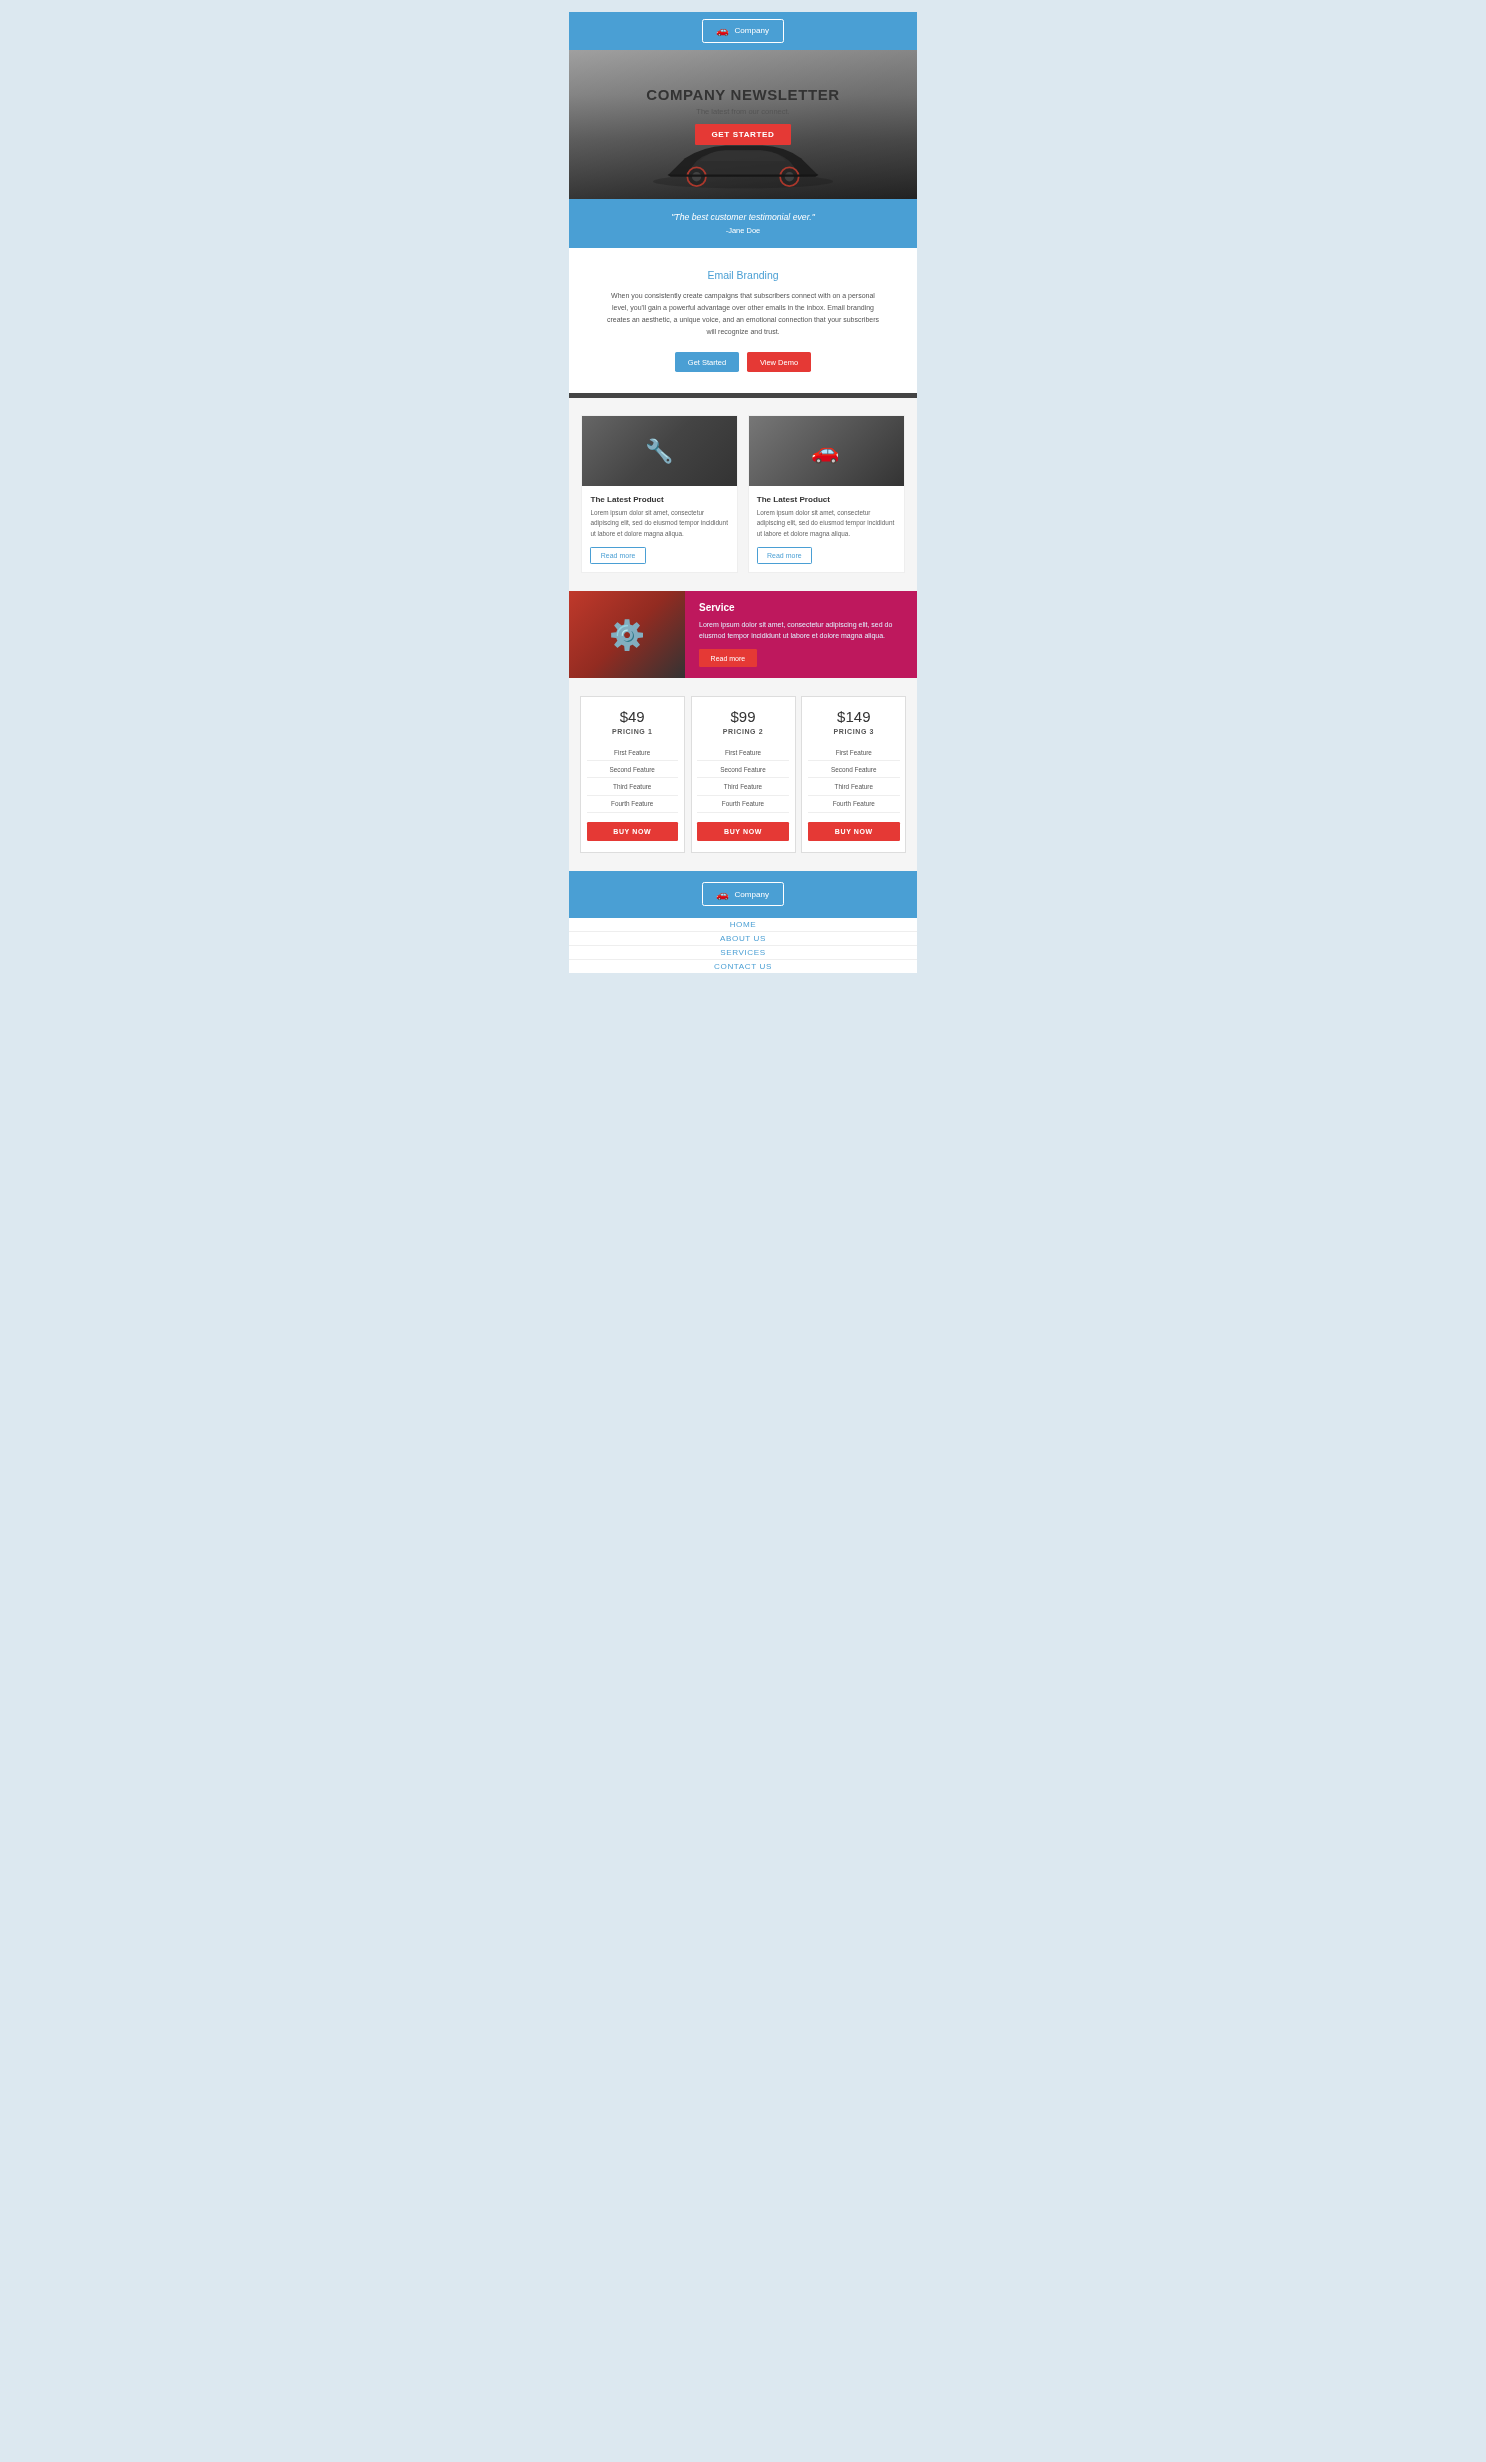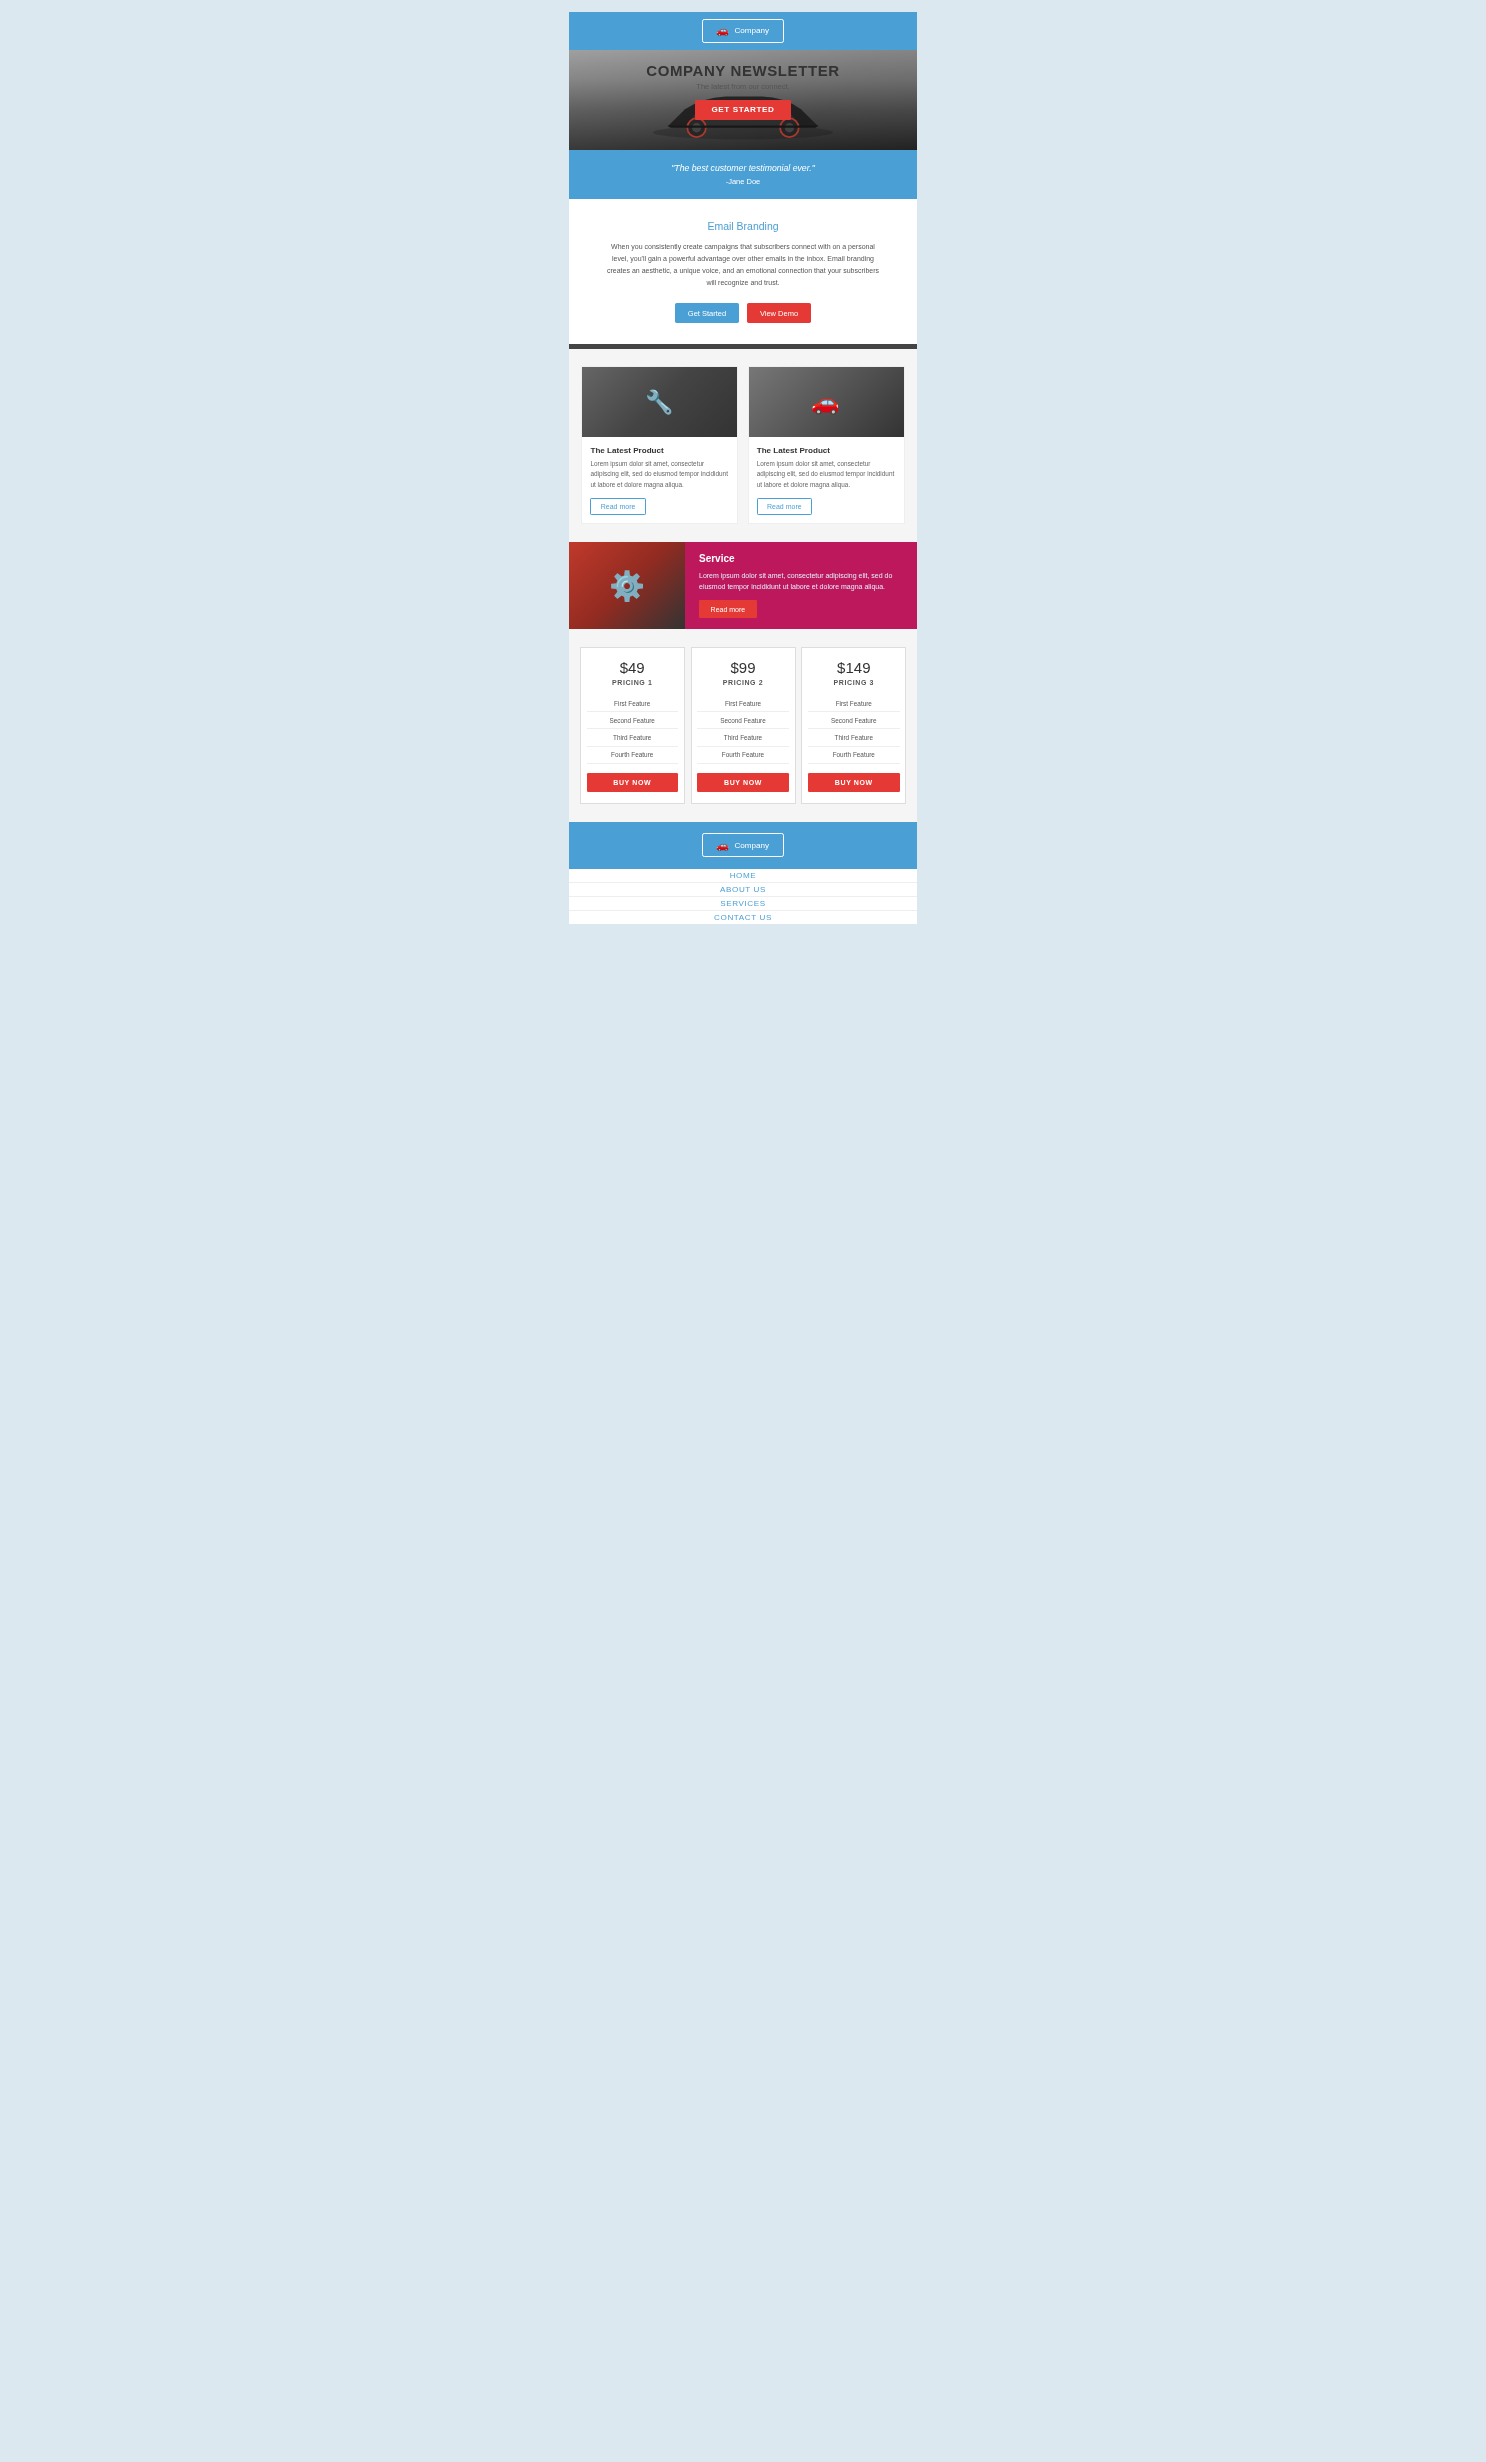--- a/index.html
+++ b/index.html
@@ -36,21 +36,21 @@
       font-size: 8.1px;
     }
     .logo-car {
       font-size: 10.5px;
     }
 
     
     .hero {
       position: relative;
       background: linear-gradient(135deg, #888 0%, #555 40%, #333 70%, #222 100%);
-      height: 100px;
+      height: 149px;
       display: flex;
       flex-direction: column;
       align-items: center;
       justify-content: center;
       overflow: hidden;
     }
     .hero-bg {
       position: absolute;
       inset: 0;
       background: linear-gradient(180deg, #aaa 0%, #888 30%, #555 60%, #222 100%);

